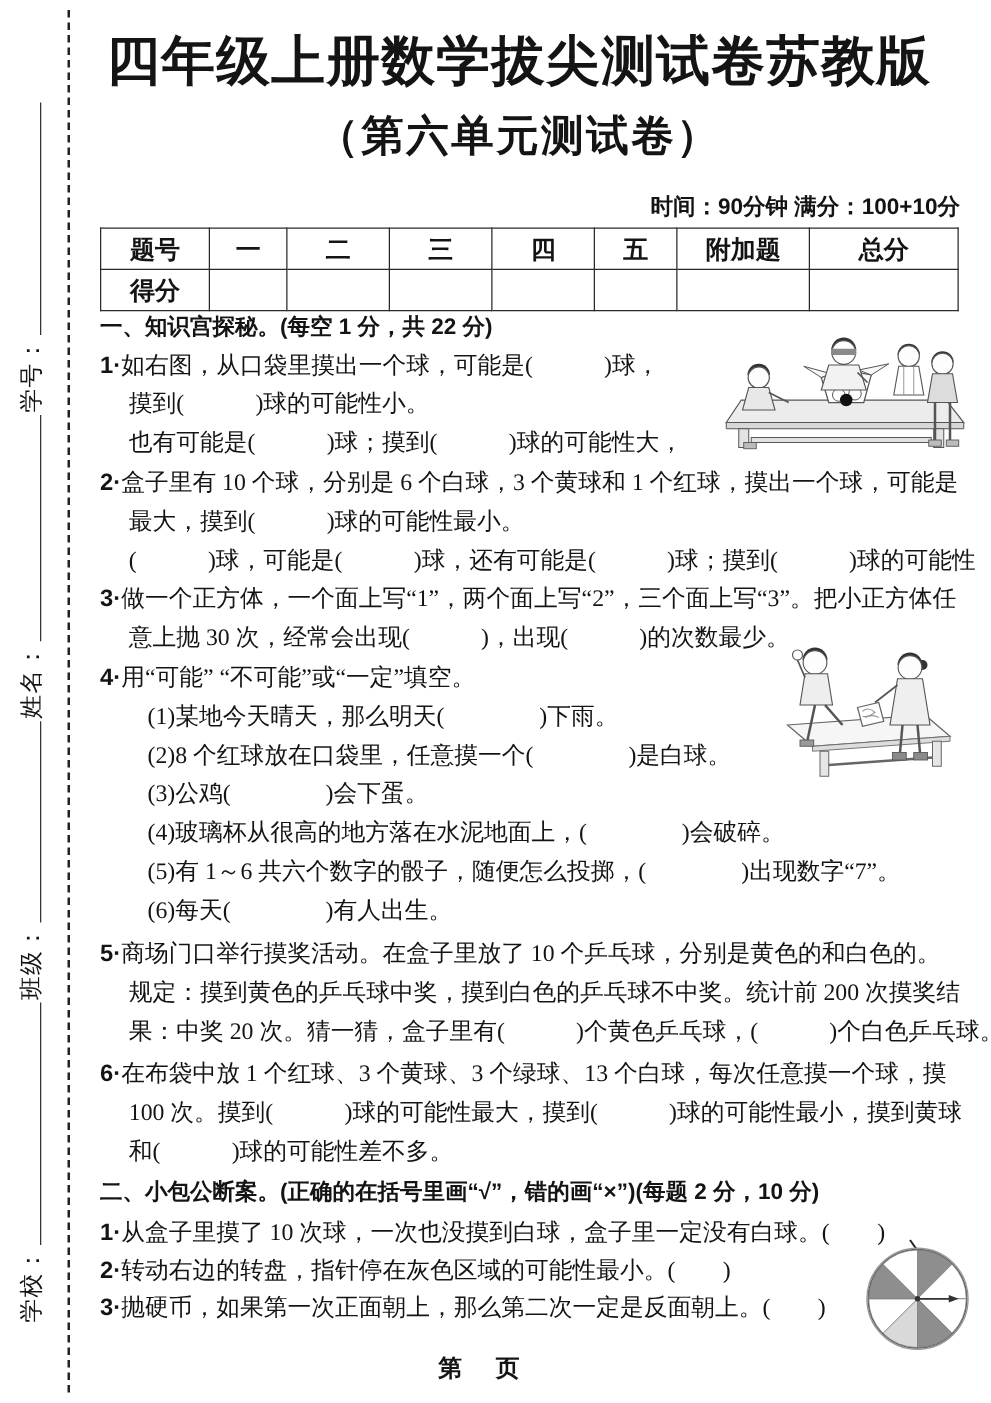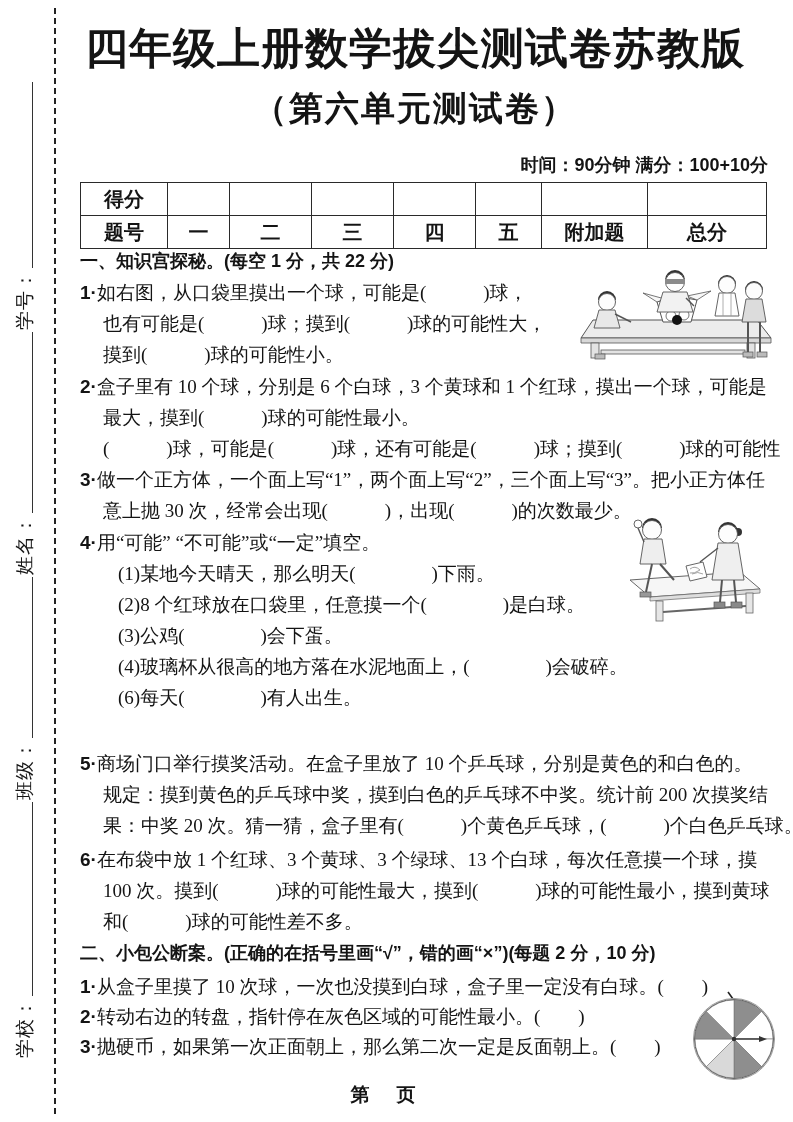--- a/index.html
+++ b/index.html
@@ -76,67 +76,68 @@
         <col style="width:62px">
         <col style="width:82px">
         <col style="width:82px">
       <col style="width:82px">
         <col style="width:66px">
         <col style="width:106px">
         <col style="width:119px">
     </colgroup>
     <tbody>
         <tr>
-      <td>得分</td>
-      <td></td>
-      <td></td>
-      <td></td>
-      <td></td>
-      <td></td>
-      <td></td>
-      <td></td>
-    </tr>
-    <tr>
       <td>题号</td>
       <td>一</td>
       <td>二</td>
       <td>三</td>
       <td>四</td>
       <td>五</td>
       <td>附加题</td>
       <td>总分</td>
     </tr>
+    <tr>
+      <td>得分</td>
+      <td></td>
+      <td></td>
+      <td></td>
+      <td></td>
+      <td></td>
+      <td></td>
+      <td></td>
+    </tr>
   </tbody>
     </table>
 
   <div class="sec-head" style="top:248px;">一、知识宫探秘。(每空 1 分，共 22 分)</div>
 
   <div class="qblock" style="top:277px; width:505px;">
     <div class="ln qfirst">1·如右图，从口袋里摸出一个球，可能是(　　　)球，</div>
+    <div class="ln ind">摸到(　　　)球的可能性小。</div>
     <div class="ln ind">也有可能是(　　　)球；摸到(　　　)球的可能性大，</div>
-    <div class="ln ind">摸到(　　　)球的可能性小。</div>
   </div>
 
   <div class="qblock" style="top:371px;">
     <div class="ln qfirst">2·盒子里有 10 个球，分别是 6 个白球，3 个黄球和 1 个红球，摸出一个球，可能是</div>
     <div class="ln ind">最大，摸到(　　　)球的可能性最小。</div>
     <div class="ln ind">(　　　)球，可能是(　　　)球，还有可能是(　　　)球；摸到(　　　)球的可能性</div>
   </div>
 
   <div class="qblock" style="top:464px;">
     <div class="ln qfirst">3·做一个正方体，一个面上写“1”，两个面上写“2”，三个面上写“3”。把小正方体任</div>
     <div class="ln ind">意上抛 30 次，经常会出现(　　　)，出现(　　　)的次数最少。</div>
   </div>
 
   <div class="qblock" style="top:527px;">
     <div class="ln qfirst">4·用“可能” “不可能”或“一定”填空。</div>
     <div class="ln ind2">(1)某地今天晴天，那么明天(　　　　)下雨。</div>
     <div class="ln ind2">(2)8 个红球放在口袋里，任意摸一个(　　　　)是白球。</div>
     <div class="ln ind2">(3)公鸡(　　　　)会下蛋。</div>
     <div class="ln ind2">(4)玻璃杯从很高的地方落在水泥地面上，(　　　　)会破碎。</div>
+    <div class="ln ind2">(5)有 1～6 共六个数字的骰子，随便怎么投掷，(　　　　)出现数字“7”。</div>
     <div class="ln ind2">(6)每天(　　　　)有人出生。</div>
   </div>
 
   <div class="qblock" style="top:748px;">
     <div class="ln qfirst">5·商场门口举行摸奖活动。在盒子里放了 10 个乒乓球，分别是黄色的和白色的。</div>
     <div class="ln ind">规定：摸到黄色的乒乓球中奖，摸到白色的乒乓球不中奖。统计前 200 次摸奖结</div>
     <div class="ln ind">果：中奖 20 次。猜一猜，盒子里有(　　　)个黄色乒乓球，(　　　)个白色乒乓球。</div>
   </div>
 
   <div class="qblock" style="top:844px;">

